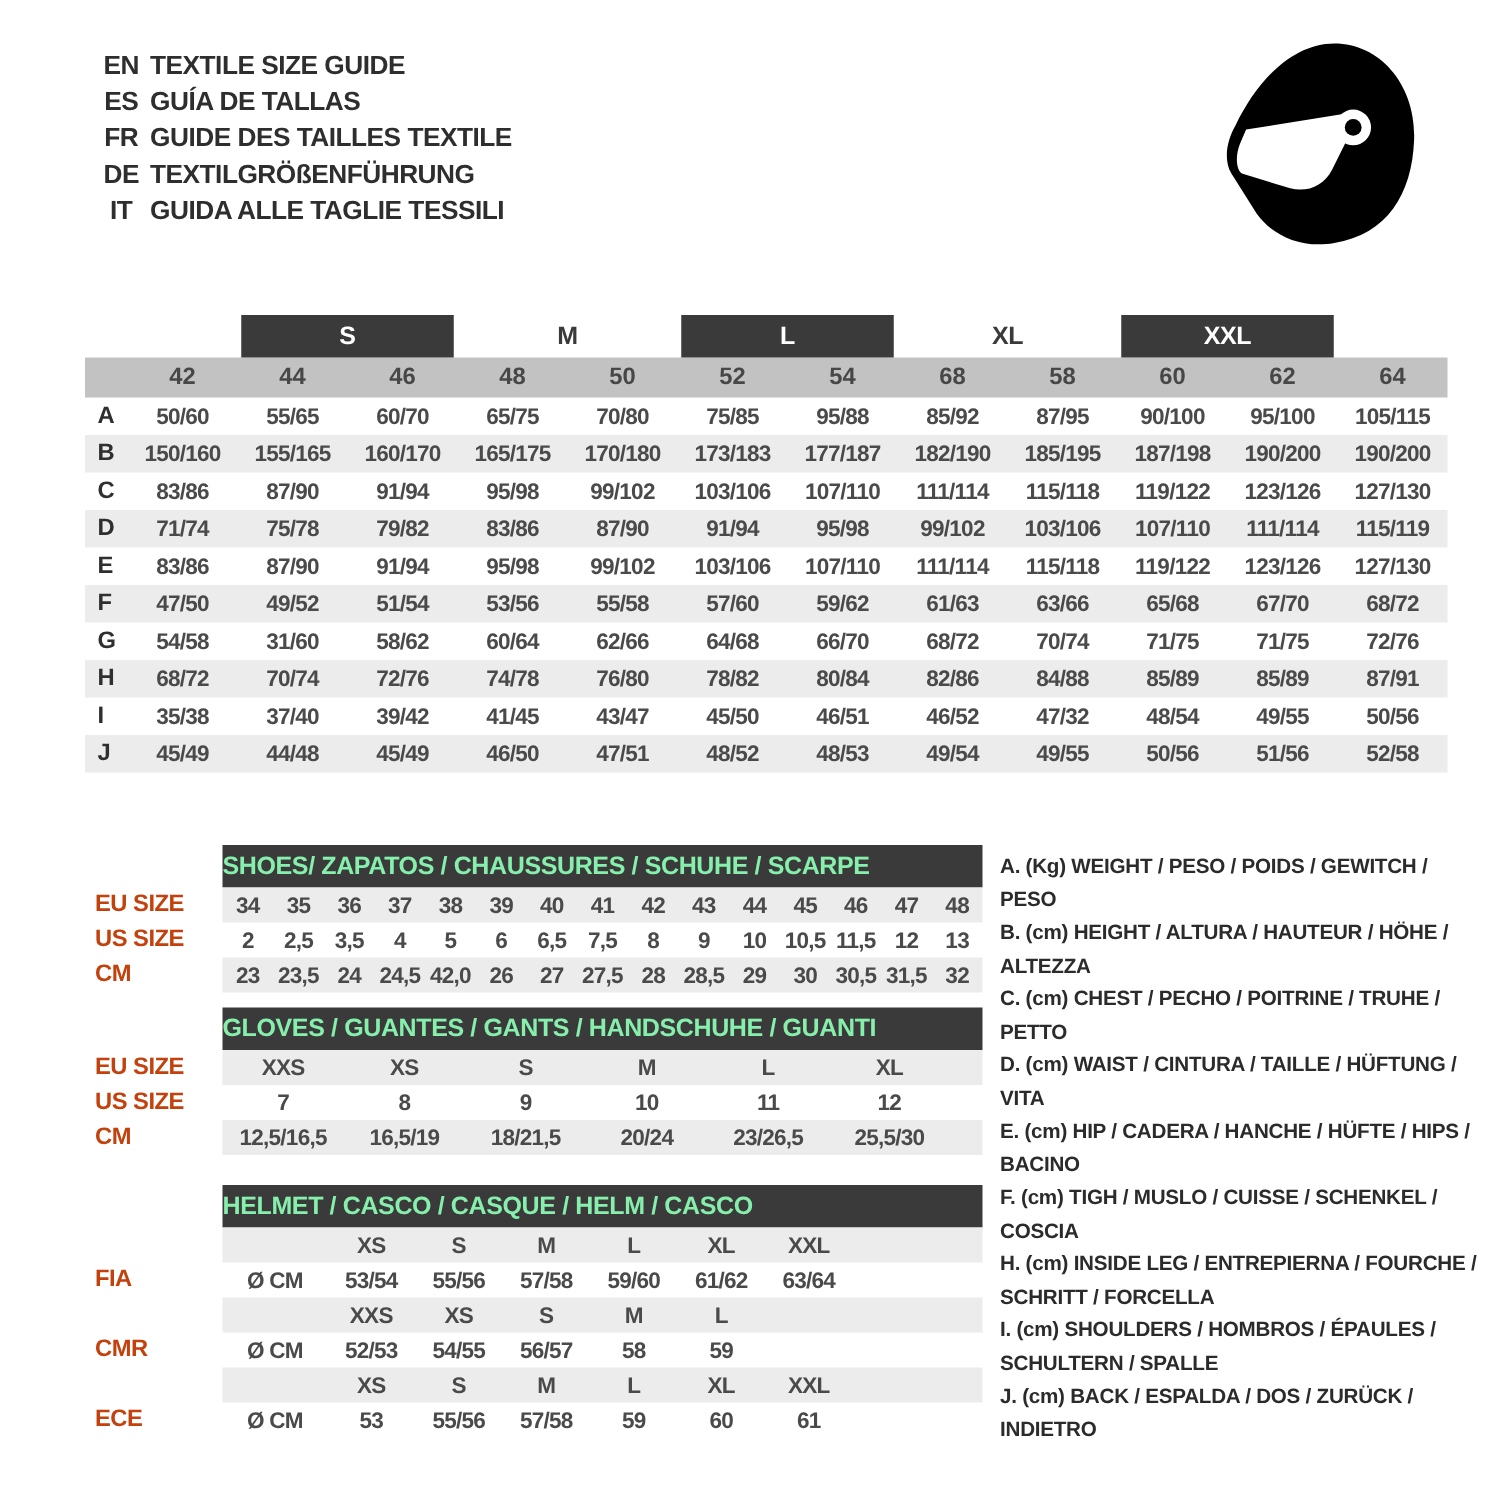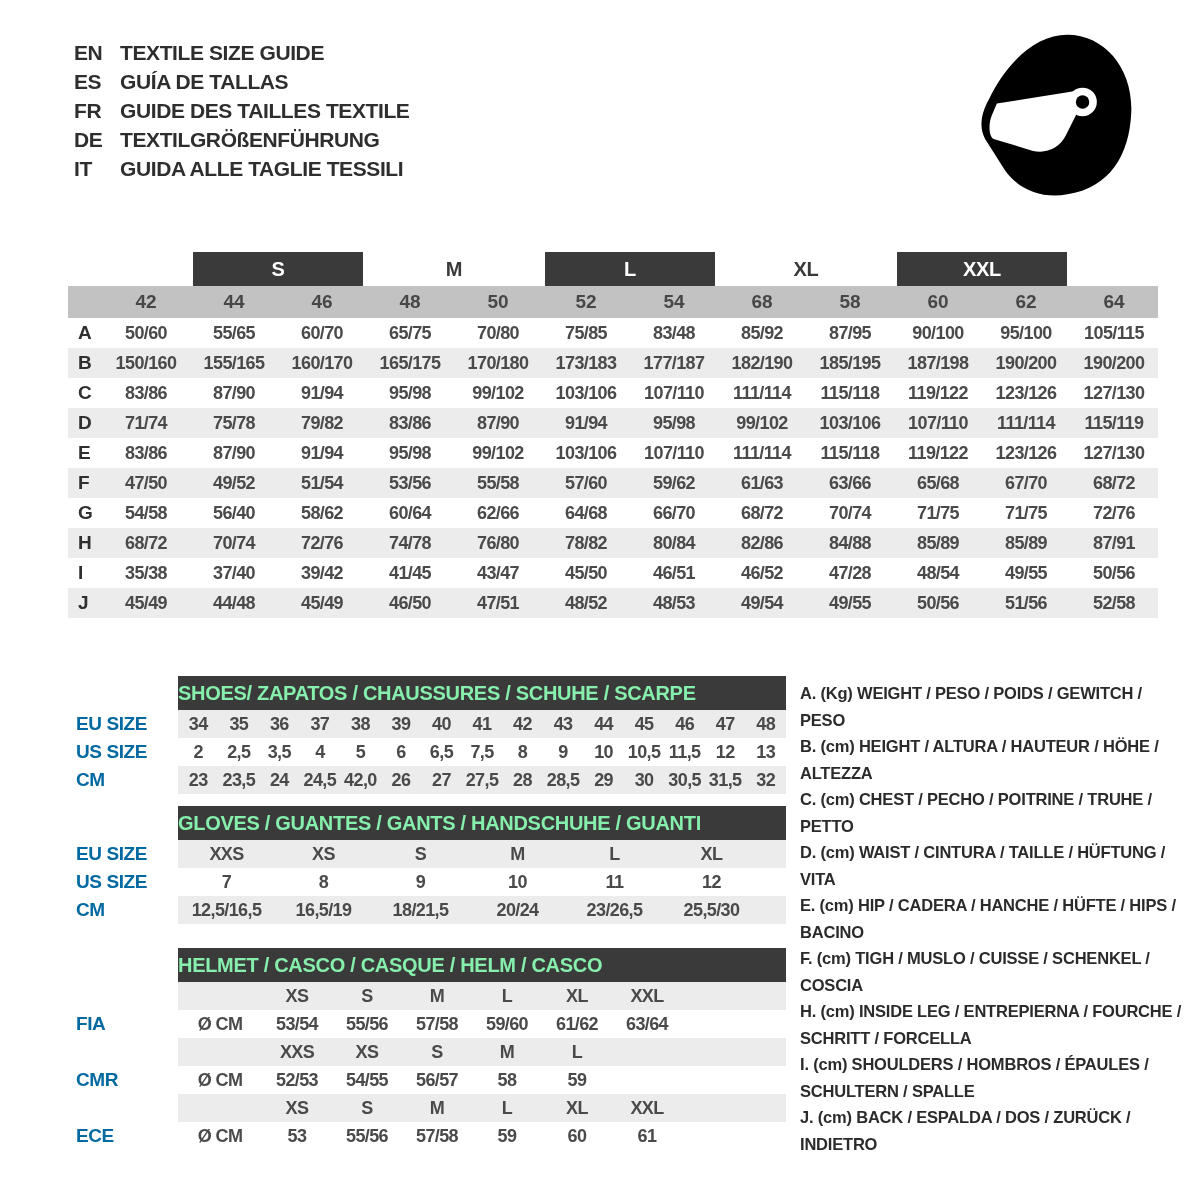--- a/index.html
+++ b/index.html
@@ -4,21 +4,21 @@
 <style>
   html,body{margin:0;padding:0;}
   body{
     width:1200px;height:1200px;background:#ffffff;position:relative;
     font-family:"Liberation Sans",sans-serif;font-weight:bold;color:#3c3c3c;
     overflow:hidden;
   }
   .sheet{position:absolute;inset:0;}
 
   
-  .langs{position:absolute;left:74px;top:38px;}
+  .langs{position:absolute;left:74px;top:38px;text-align:center;}
   .lang-row{display:flex;font-size:21px;line-height:29px;letter-spacing:-0.4px;color:#2e2e2e;}
   .lang-code{width:46px;flex:0 0 46px;}
 
   
   .helmet-ic{position:absolute;left:970px;top:26px;}
 
   
   .main{position:absolute;left:68px;top:252px;width:1090px;}
   .grid13{display:grid;grid-template-columns:34px repeat(12,1fr);}
   .groups{height:34px;}
@@ -30,21 +30,21 @@
   .mrow{height:30px;}
   .mrow.stripe{background:#ececec;}
   .mrow .cell{display:flex;align-items:center;justify-content:center;
               font-size:18px;color:#4a4a4a;letter-spacing:-0.6px;}
   .rlabel{display:flex;align-items:center;padding-left:10px;font-size:19px;color:#2f2f2f;}
 
   
   .bl{position:absolute;left:68px;top:676px;width:718px;}
   .brow{display:grid;grid-template-columns:110px 608px;}
   .blabel{display:flex;align-items:center;padding-left:8px;font-size:19px;
-          color:#0369a1;letter-spacing:-0.4px;white-space:nowrap;}
+          color:#c2410c;letter-spacing:-0.4px;white-space:nowrap;}
   .bar{height:34px;background:#3a3a3a;color:#86efac;display:flex;align-items:center;
        padding-left:0;font-size:20px;letter-spacing:-0.3px;white-space:nowrap;}
   .strip{display:grid;height:28px;}
   .strip.stripe{background:#ececec;}
   .cols15{grid-template-columns:repeat(15,1fr);text-align:right;}
   .cols6{grid-template-columns:repeat(6,97px) 1fr;}
   .hcols{grid-template-columns:84px repeat(6,70px) 1fr;}
   .strip .cell{display:flex;align-items:center;justify-content:center;
                font-size:18px;color:#4a4a4a;letter-spacing:-0.6px;white-space:nowrap;}
   .shoes-t{margin-bottom:12px;}
@@ -116,21 +116,21 @@
       </div>
     <div>
         <div class="mrow grid13">
           <div class="rlabel">A</div>
           <div class="cell">50/60</div>
           <div class="cell">55/65</div>
           <div class="cell">60/70</div>
           <div class="cell">65/75</div>
           <div class="cell">70/80</div>
           <div class="cell">75/85</div>
-          <div class="cell">83/48</div>
+          <div class="cell">95/88</div>
           <div class="cell">85/92</div>
           <div class="cell">87/95</div>
           <div class="cell">90/100</div>
           <div class="cell">95/100</div>
           <div class="cell">105/115</div>
         </div>
         <div class="mrow grid13 stripe">
           <div class="rlabel">B</div>
           <div class="cell">150/160</div>
           <div class="cell">155/165</div>
@@ -201,21 +201,21 @@
           <div class="cell">59/62</div>
           <div class="cell">61/63</div>
           <div class="cell">63/66</div>
           <div class="cell">65/68</div>
           <div class="cell">67/70</div>
           <div class="cell">68/72</div>
         </div>
         <div class="mrow grid13">
           <div class="rlabel">G</div>
           <div class="cell">54/58</div>
-          <div class="cell">56/40</div>
+          <div class="cell">31/60</div>
           <div class="cell">58/62</div>
           <div class="cell">60/64</div>
           <div class="cell">62/66</div>
           <div class="cell">64/68</div>
           <div class="cell">66/70</div>
           <div class="cell">68/72</div>
           <div class="cell">70/74</div>
           <div class="cell">71/75</div>
           <div class="cell">71/75</div>
           <div class="cell">72/76</div>
@@ -238,21 +238,21 @@
         <div class="mrow grid13">
           <div class="rlabel">I</div>
           <div class="cell">35/38</div>
           <div class="cell">37/40</div>
           <div class="cell">39/42</div>
           <div class="cell">41/45</div>
           <div class="cell">43/47</div>
           <div class="cell">45/50</div>
           <div class="cell">46/51</div>
           <div class="cell">46/52</div>
-          <div class="cell">47/28</div>
+          <div class="cell">47/32</div>
           <div class="cell">48/54</div>
           <div class="cell">49/55</div>
           <div class="cell">50/56</div>
         </div>
         <div class="mrow grid13 stripe">
           <div class="rlabel">J</div>
           <div class="cell">45/49</div>
           <div class="cell">44/48</div>
           <div class="cell">45/49</div>
           <div class="cell">46/50</div>

